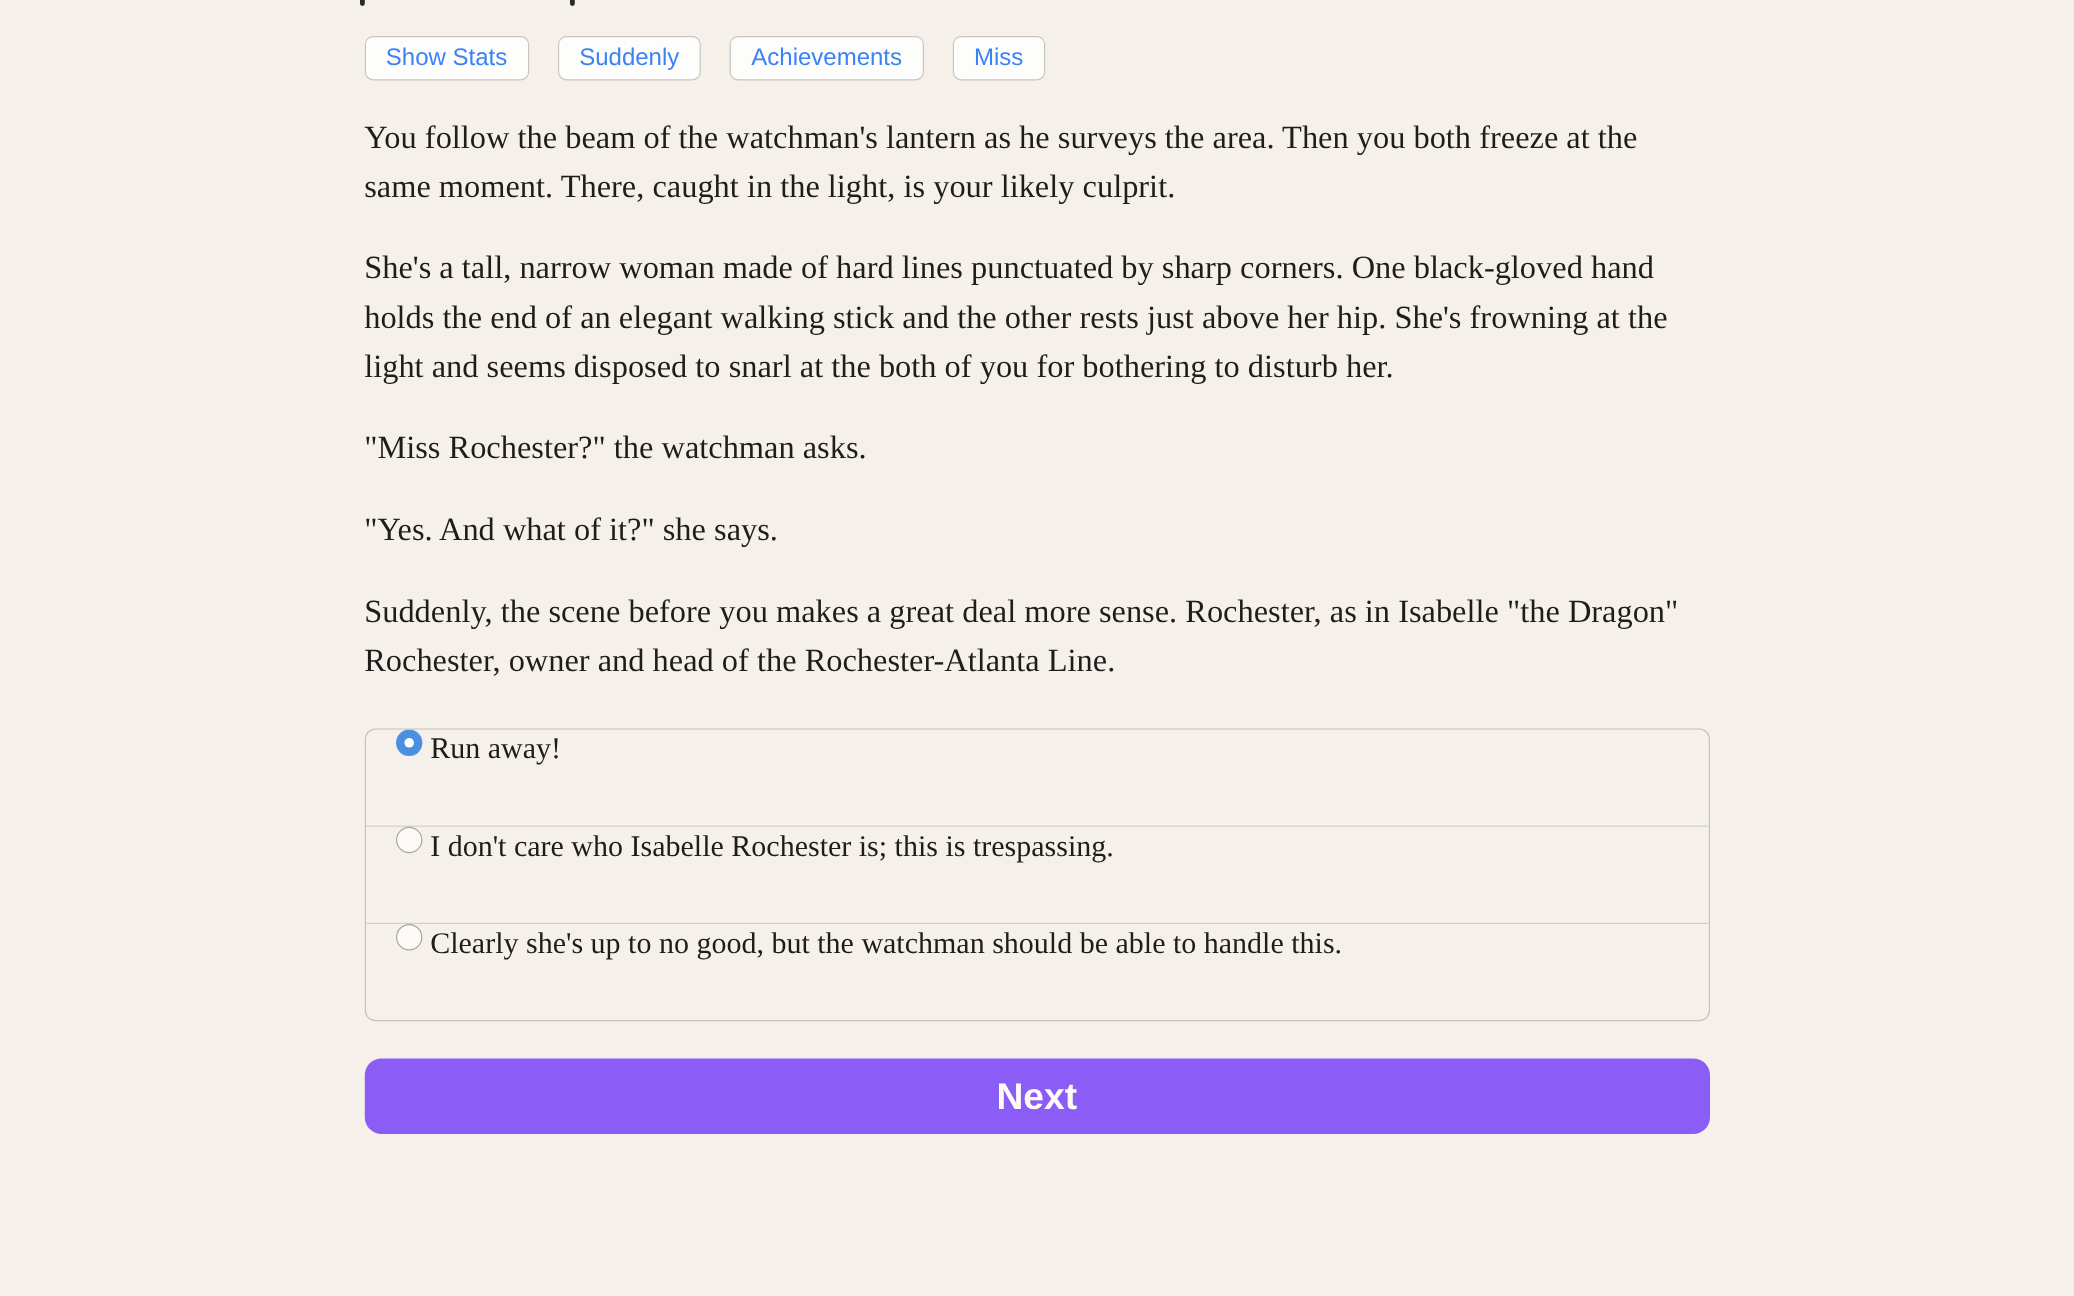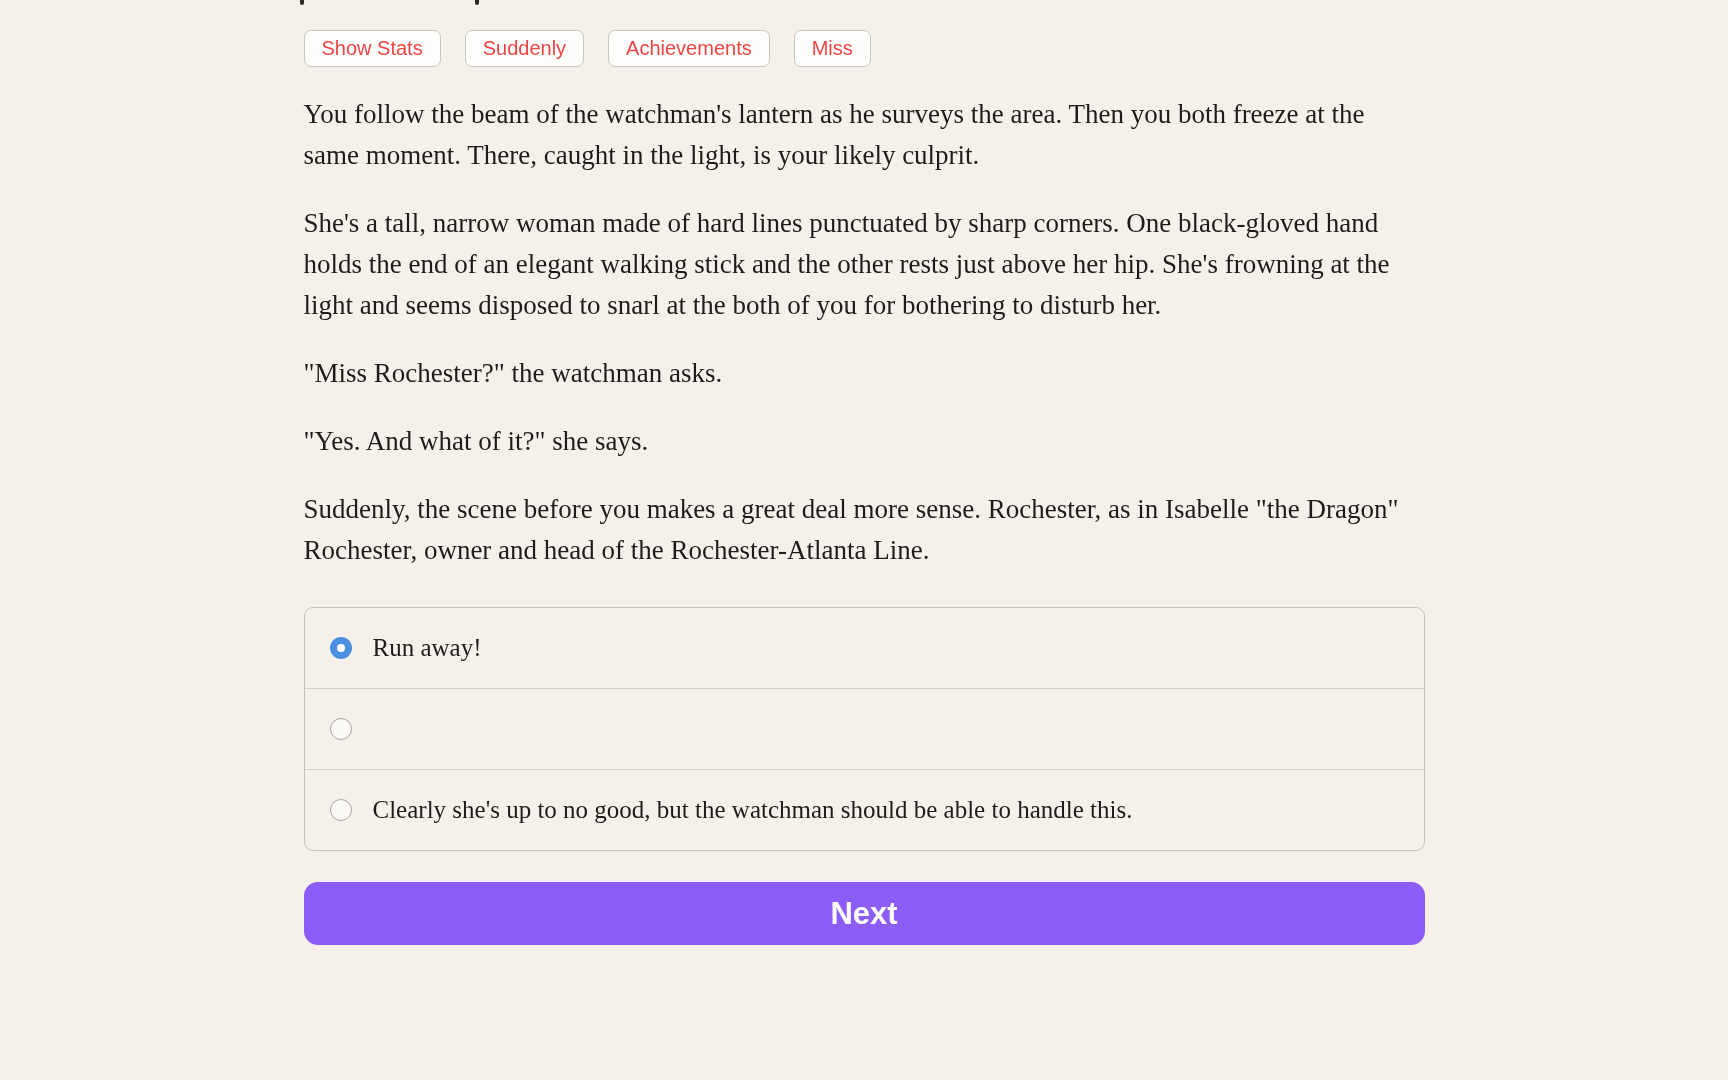--- a/index.html
+++ b/index.html
@@ -33,21 +33,21 @@
   
   .toolbar {
     margin-top: 30px;
     display: flex;
     gap: 24px;
     align-items: center;
   }
   .toolbar button {
     font-family: "Liberation Sans", sans-serif;
     font-size: 20px;
-    color: #ef4444;
+    color: #3b82f6;
     background: #fdfdfc;
     border: 1px solid #c9c6bf;
     border-radius: 7px;
     padding: 6px 17px 7px 17px;
     line-height: 1.1;
     cursor: pointer;
   }
 
   
   .story {
@@ -62,22 +62,22 @@
 
   
   .choices {
     margin-top: 36px;
     border: 1px solid #c5c2ba;
     border-radius: 9px;
     overflow: hidden;
   }
   .choice-row {
     display: flex;
-    align-items: center;
-    gap: 21px;
+    align-items: flex-start;
+    gap: 7px;
     height: 80px;
     padding: 0 25px;
     cursor: pointer;
   }
   .choice-row + .choice-row {
     border-top: 1px solid #d2cfc8;
   }
   .radio {
     flex: 0 0 auto;
     width: 22px;
@@ -149,20 +149,21 @@
     <p>Suddenly, the scene before you makes a great deal more sense. Rochester, as in Isabelle "the Dragon" Rochester, owner and head of the Rochester-Atlanta Line.</p>
   </div>
 
   <div class="choices">
     <div class="choice-row">
       <span class="radio checked"></span>
       <span class="choice-label">Run away!</span>
     </div>
     <div class="choice-row">
       <span class="radio"></span>
+      <span class="choice-label">I don't care who Isabelle Rochester is; this is trespassing.</span>
     </div>
     <div class="choice-row">
       <span class="radio"></span>
       <span class="choice-label">Clearly she's up to no good, but the watchman should be able to handle this.</span>
     </div>
   </div>
 
   <button class="next">Next</button>
 
 </div>

